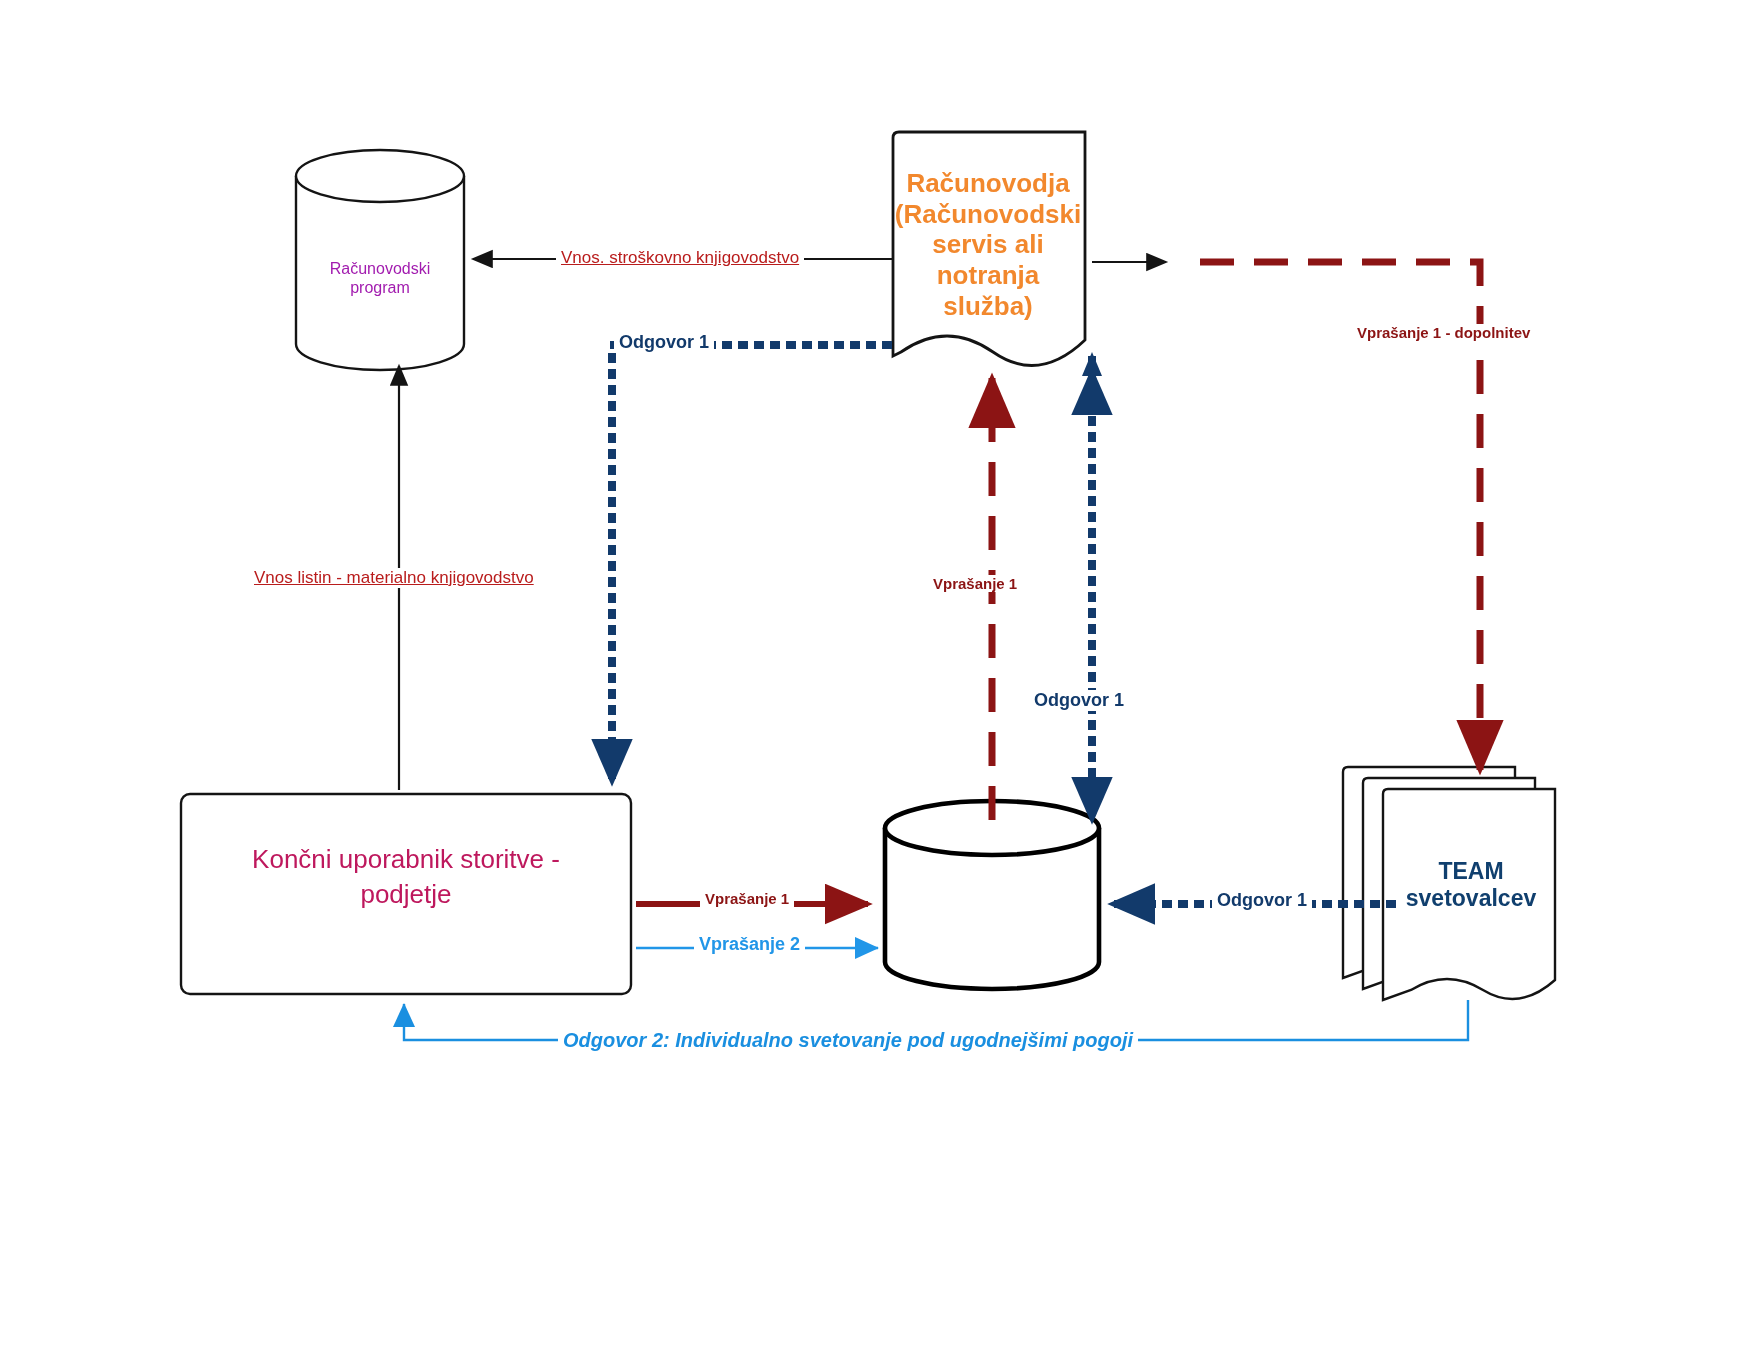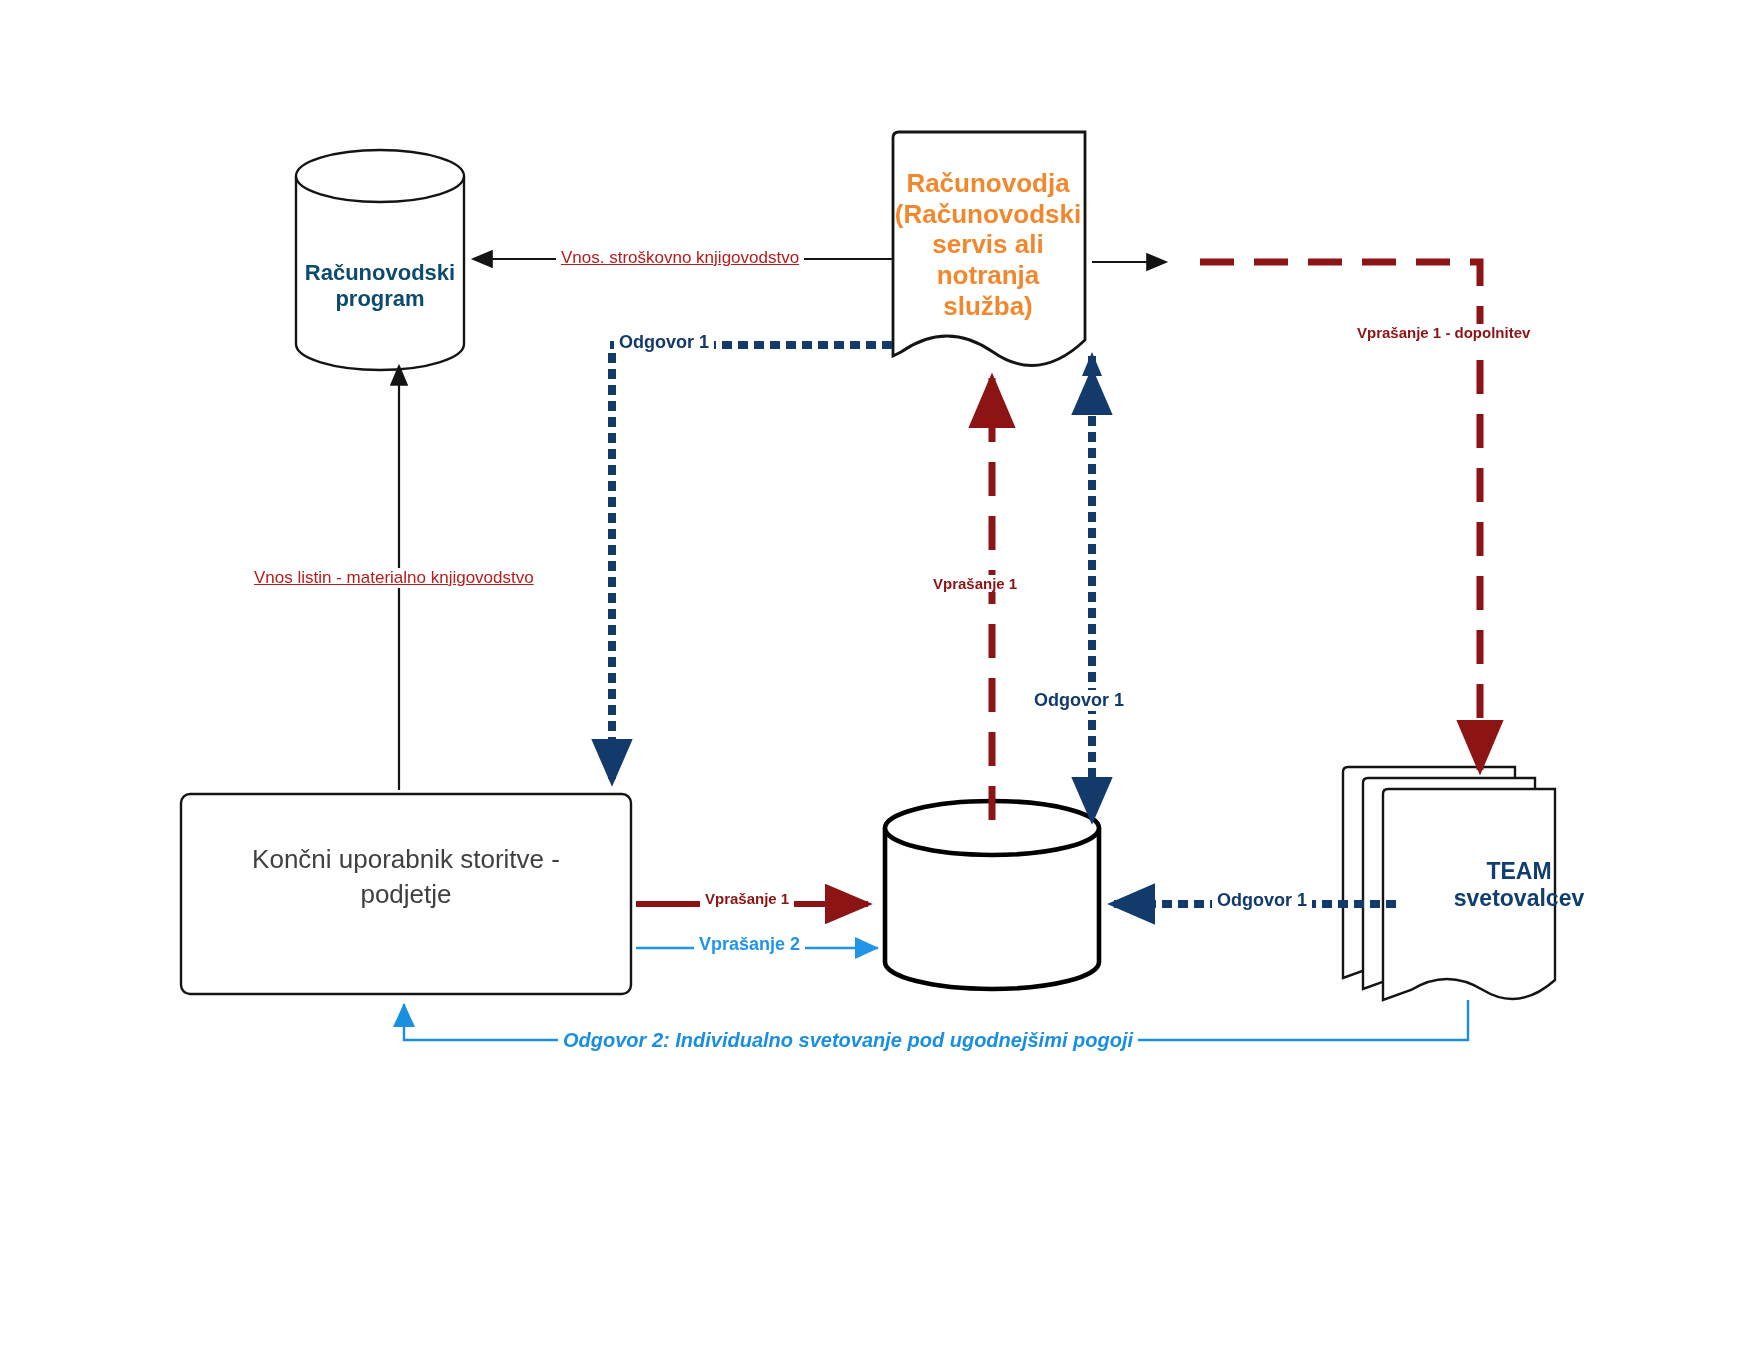--- a/index.html
+++ b/index.html
@@ -1,25 +1,25 @@
 <!DOCTYPE html>
 <html><head>
 <meta charset="utf-8">
 <style>
   html,body{margin:0;padding:0;background:#ffffff;}
   body{width:1760px;height:1360px;position:relative;overflow:hidden;
        font-family:"Liberation Sans",sans-serif;}
   #canvas{position:absolute;left:0;top:0;width:1760px;height:1360px;}
   svg{position:absolute;left:0;top:0;}
   .node-label{position:absolute;text-align:center;line-height:1.18;}
-  .lbl-teal{color:#0c4a6e;font-weight:bold;font-size:22px;}
+  .lbl-teal{color:#a21caf;font-weight:normal;font-size:16px;}
   .lbl-teal-d{color:#0a6e70;font-weight:bold;font-size:20px;}
   .lbl-orange{color:#f2882d;font-weight:bold;font-size:26px;}
   .lbl-navy{color:#103f6e;font-weight:bold;font-size:23px;}
-  .lbl-plain{color:#404040;font-size:26px;font-weight:400;}
+  .lbl-plain{color:#be185d;font-size:26px;font-weight:400;}
   .edge-label{position:absolute;white-space:nowrap;}
   .el-black{color:#b91c1c;font-size:17px;font-weight:400;text-decoration:underline;}
   .el-darkred{color:#8c1414;font-size:15px;font-weight:bold;}
   .el-navy{color:#123a6b;font-size:18px;font-weight:bold;}
   .el-blue{color:#2196e8;font-size:18px;font-weight:bold;}
   .el-blue-it{color:#1a8fe0;font-size:20px;font-weight:bold;font-style:italic;}
   .bg-white{background:#ffffff;padding:0 5px;}
 </style>
 </head>
 <body>
@@ -136,21 +136,21 @@
     <div>notranja</div>
     <div>služba)</div>
   </div>
 
   <div class="node-label lbl-plain" style="left:191px;top:842px;width:430px;line-height:1.35;">
     <div>Končni uporabnik storitve -</div>
     <div>podjetje</div>
   </div>
 
 
-  <div class="node-label lbl-navy" style="left:1386px;top:858px;width:170px;padding-left:48px;">
+  <div class="node-label lbl-navy" style="left:1386px;top:858px;width:170px;">
     <div>TEAM</div>
     <div>svetovalcev</div>
   </div>
 
   <div class="edge-label el-black bg-white" style="left:556px;top:248px;">Vnos. stroškovno knjigovodstvo</div>
 
   <div class="edge-label el-black bg-white" style="left:249px;top:568px;">Vnos listin - materialno knjigovodstvo</div>
 
   <div class="edge-label el-navy bg-white" style="left:614px;top:332px;">Odgovor 1</div>
 

